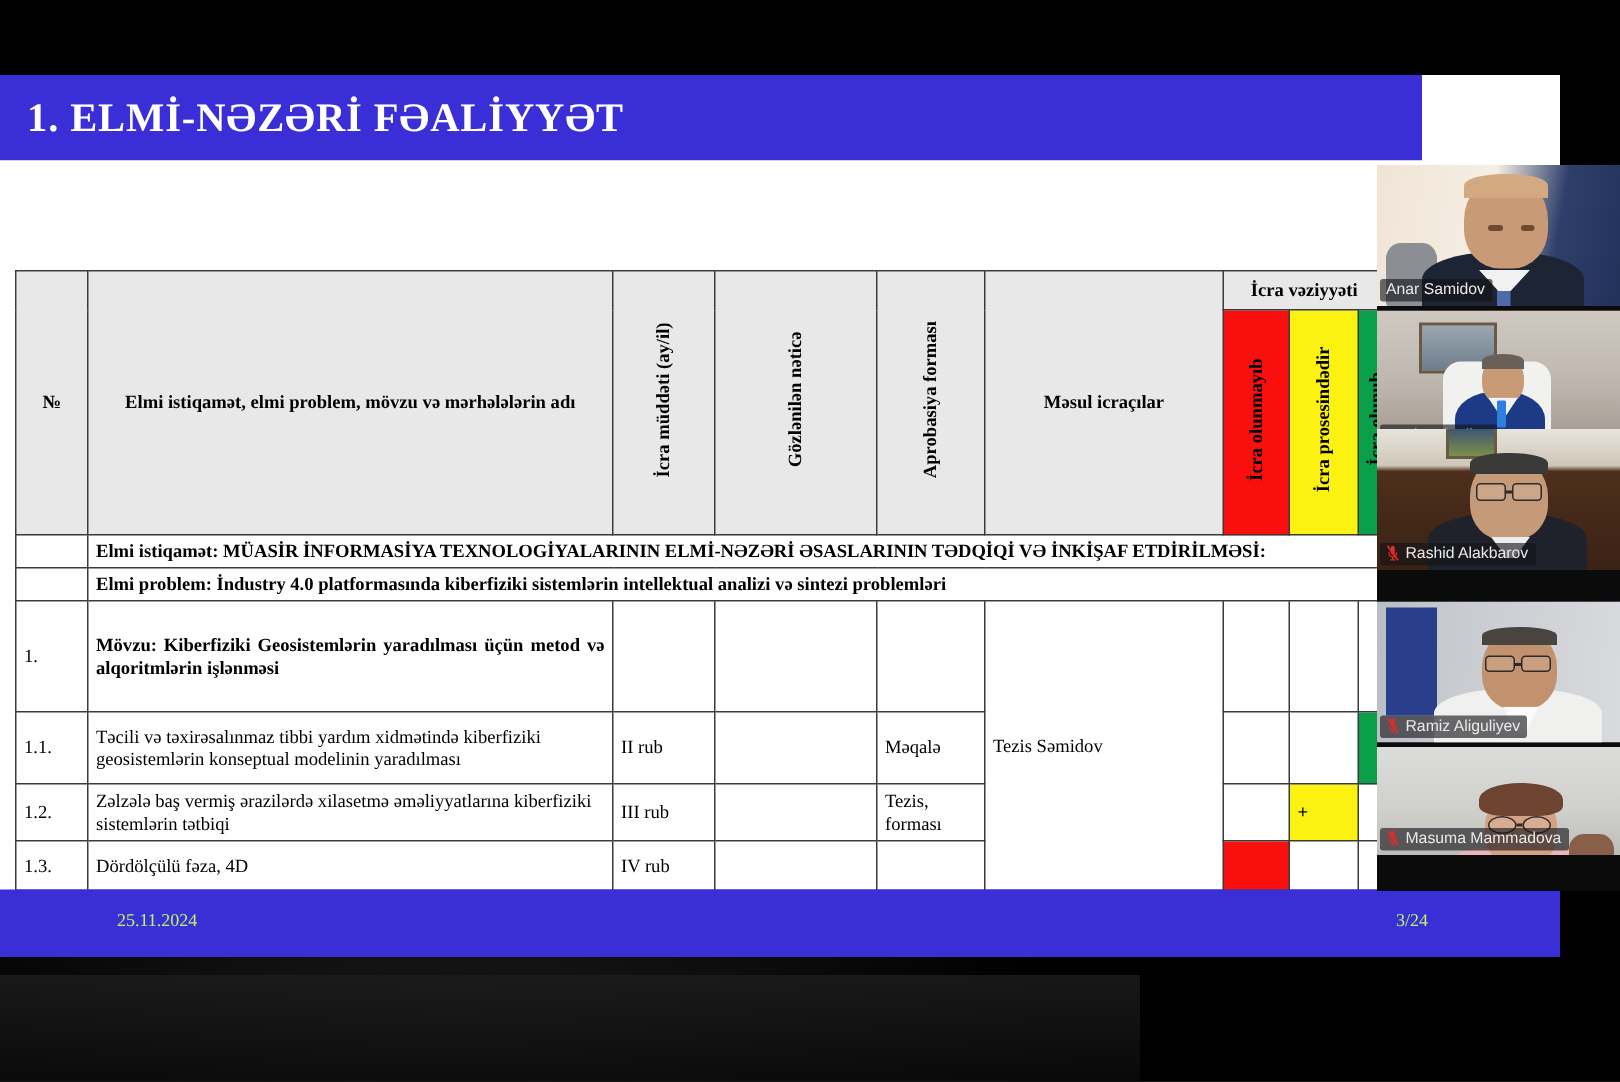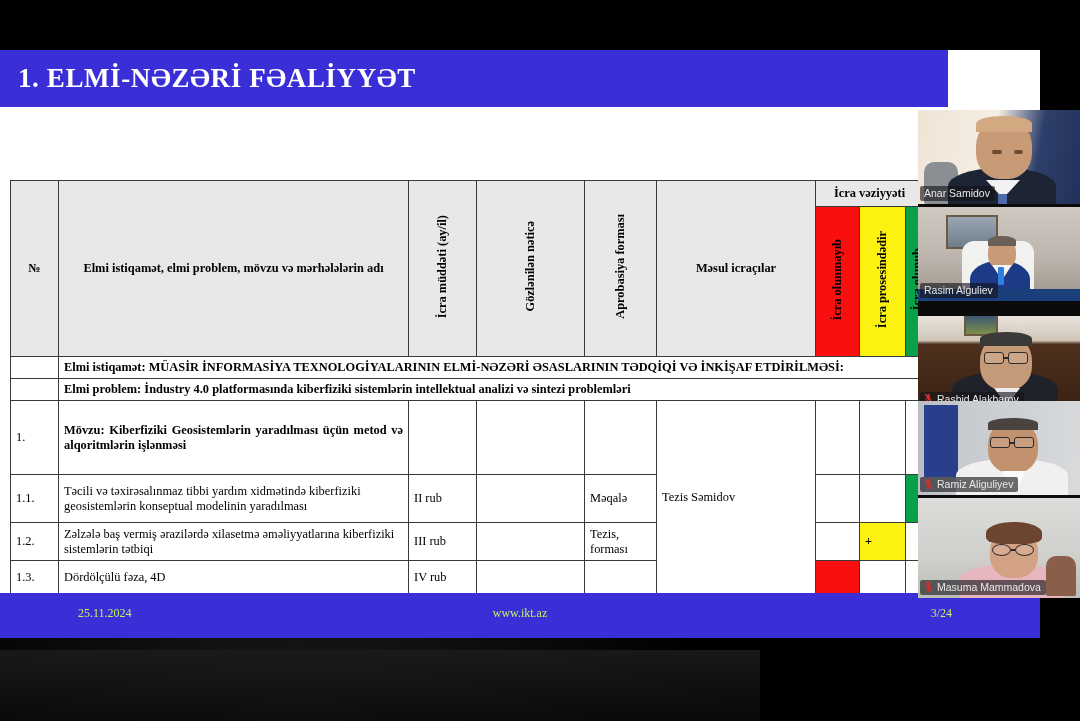--- a/index.html
+++ b/index.html
@@ -279,21 +279,20 @@
             <td></td>
             <td></td>
           </tr>
         </tbody>
       </table>
 
     </div>
 
     <div class="slide-footer-bar">
       <span class="f-left">25.11.2024</span>
-      <span class="f-center">www.ikt.az</span>
       <span class="f-right">3/24</span>
     </div>
   </div>
 
   <div class="video-strip">
 
     <div class="vtile speaking" style="top:0px;">
       <div class="scene">
         <div class="s-wall" style="background:linear-gradient(100deg,#efe4d6 0%,#f6eee4 45%,#2e3f6b 72%,#22315a 100%);"></div>
         <div class="s-chair" style="left:6px;top:52px;width:34px;height:42px;background:#8b8e93;"></div>
@@ -320,21 +319,21 @@
         <div style="position:absolute;left:70px;top:29px;width:28px;height:10px;background:#6a6057;border-radius:48% 48% 0 0;"></div>
         <div style="position:absolute;left:74px;top:58px;width:20px;height:12px;background:#f4f4f4;clip-path:polygon(0 0,100% 0,60% 100%,40% 100%);"></div>
         <div class="s-tie" style="left:80px;top:60px;width:6px;height:18px;background:#2f7fe0;"></div>
         <div style="position:absolute;left:0;top:82px;width:162px;height:12px;background:#1b3f7a;"></div>
       </div>
       <div class="vname">
         <span>Rasim Alguliev</span>
       </div>
     </div>
 
-    <div class="vtile" style="top:206px;padding-left:24px;">
+    <div class="vtile" style="top:176px;padding-left:24px;">
       <div class="scene">
         <div class="s-wall" style="background:linear-gradient(180deg,#e8e4dd 0%,#cfc6b8 26%,#4d2f1c 30%,#3a2214 100%);"></div>
         <div class="s-frame" style="left:46px;top:-6px;width:34px;height:26px;background:linear-gradient(180deg,#2f4a7a,#7d8f4a);"></div>
         <div class="s-body" style="left:34px;top:56px;width:106px;height:38px;background:#20222b;"></div>
         <div class="s-head" style="left:62px;top:18px;width:52px;height:56px;background:#c49a79;"></div>
         <div style="position:absolute;left:62px;top:16px;width:52px;height:14px;background:#3a3a38;border-radius:48% 48% 0 0;"></div>
         <div class="s-glass" style="left:66px;top:36px;width:20px;height:12px;"></div>
         <div class="s-glass" style="left:90px;top:36px;width:20px;height:12px;"></div>
         <div style="position:absolute;left:86px;top:41px;width:4px;height:2px;background:#2b2b2b;"></div>
         <div style="position:absolute;left:76px;top:72px;width:26px;height:14px;background:#ececec;clip-path:polygon(0 0,100% 0,60% 100%,40% 100%);"></div>
@@ -366,21 +365,21 @@
         <svg class="mic-muted" viewBox="0 0 12 16" aria-hidden="true">
           <path d="M6 1.2c1 0 1.8.8 1.8 1.8v4.2c0 1-.8 1.8-1.8 1.8S4.2 8.2 4.2 7.2V3c0-1 .8-1.8 1.8-1.8z" fill="#e02b2b"></path>
           <path d="M2.6 7v.6a3.4 3.4 0 0 0 6.8 0V7" stroke="#e02b2b" stroke-width="1.2" fill="none"></path>
           <path d="M6 10.9v2.6M3.7 13.6h4.6" stroke="#e02b2b" stroke-width="1.2"></path>
           <path d="M1.3 1.1 10.7 14" stroke="#e02b2b" stroke-width="1.6"></path>
         </svg>
         <span>Ramiz Aliguliyev</span>
       </div>
     </div>
 
-    <div class="vtile" style="top:388px;height:100px;">
+    <div class="vtile" style="top:388px;height:72px;">
       <div class="scene">
         <div class="s-wall" style="background:linear-gradient(180deg,#dcdcda 0%,#cfcfcc 60%,#bdbcb8 100%);"></div>
         <div class="s-body" style="left:42px;top:66px;width:104px;height:34px;background:#e8b6bf;"></div>
         <div class="s-chair" style="left:128px;top:58px;width:30px;height:40px;background:#8a5f4a;"></div>
         <div class="s-head" style="left:72px;top:28px;width:48px;height:52px;background:#d3a183;"></div>
         <div style="position:absolute;left:68px;top:24px;width:56px;height:22px;background:#6d4430;border-radius:50% 50% 30% 30%;"></div>
         <div class="s-glass" style="left:74px;top:46px;width:19px;height:12px;border-radius:50%;"></div>
         <div class="s-glass" style="left:97px;top:46px;width:19px;height:12px;border-radius:50%;"></div>
         <div style="position:absolute;left:93px;top:51px;width:4px;height:2px;background:#2b2b2b;"></div>
       </div>

